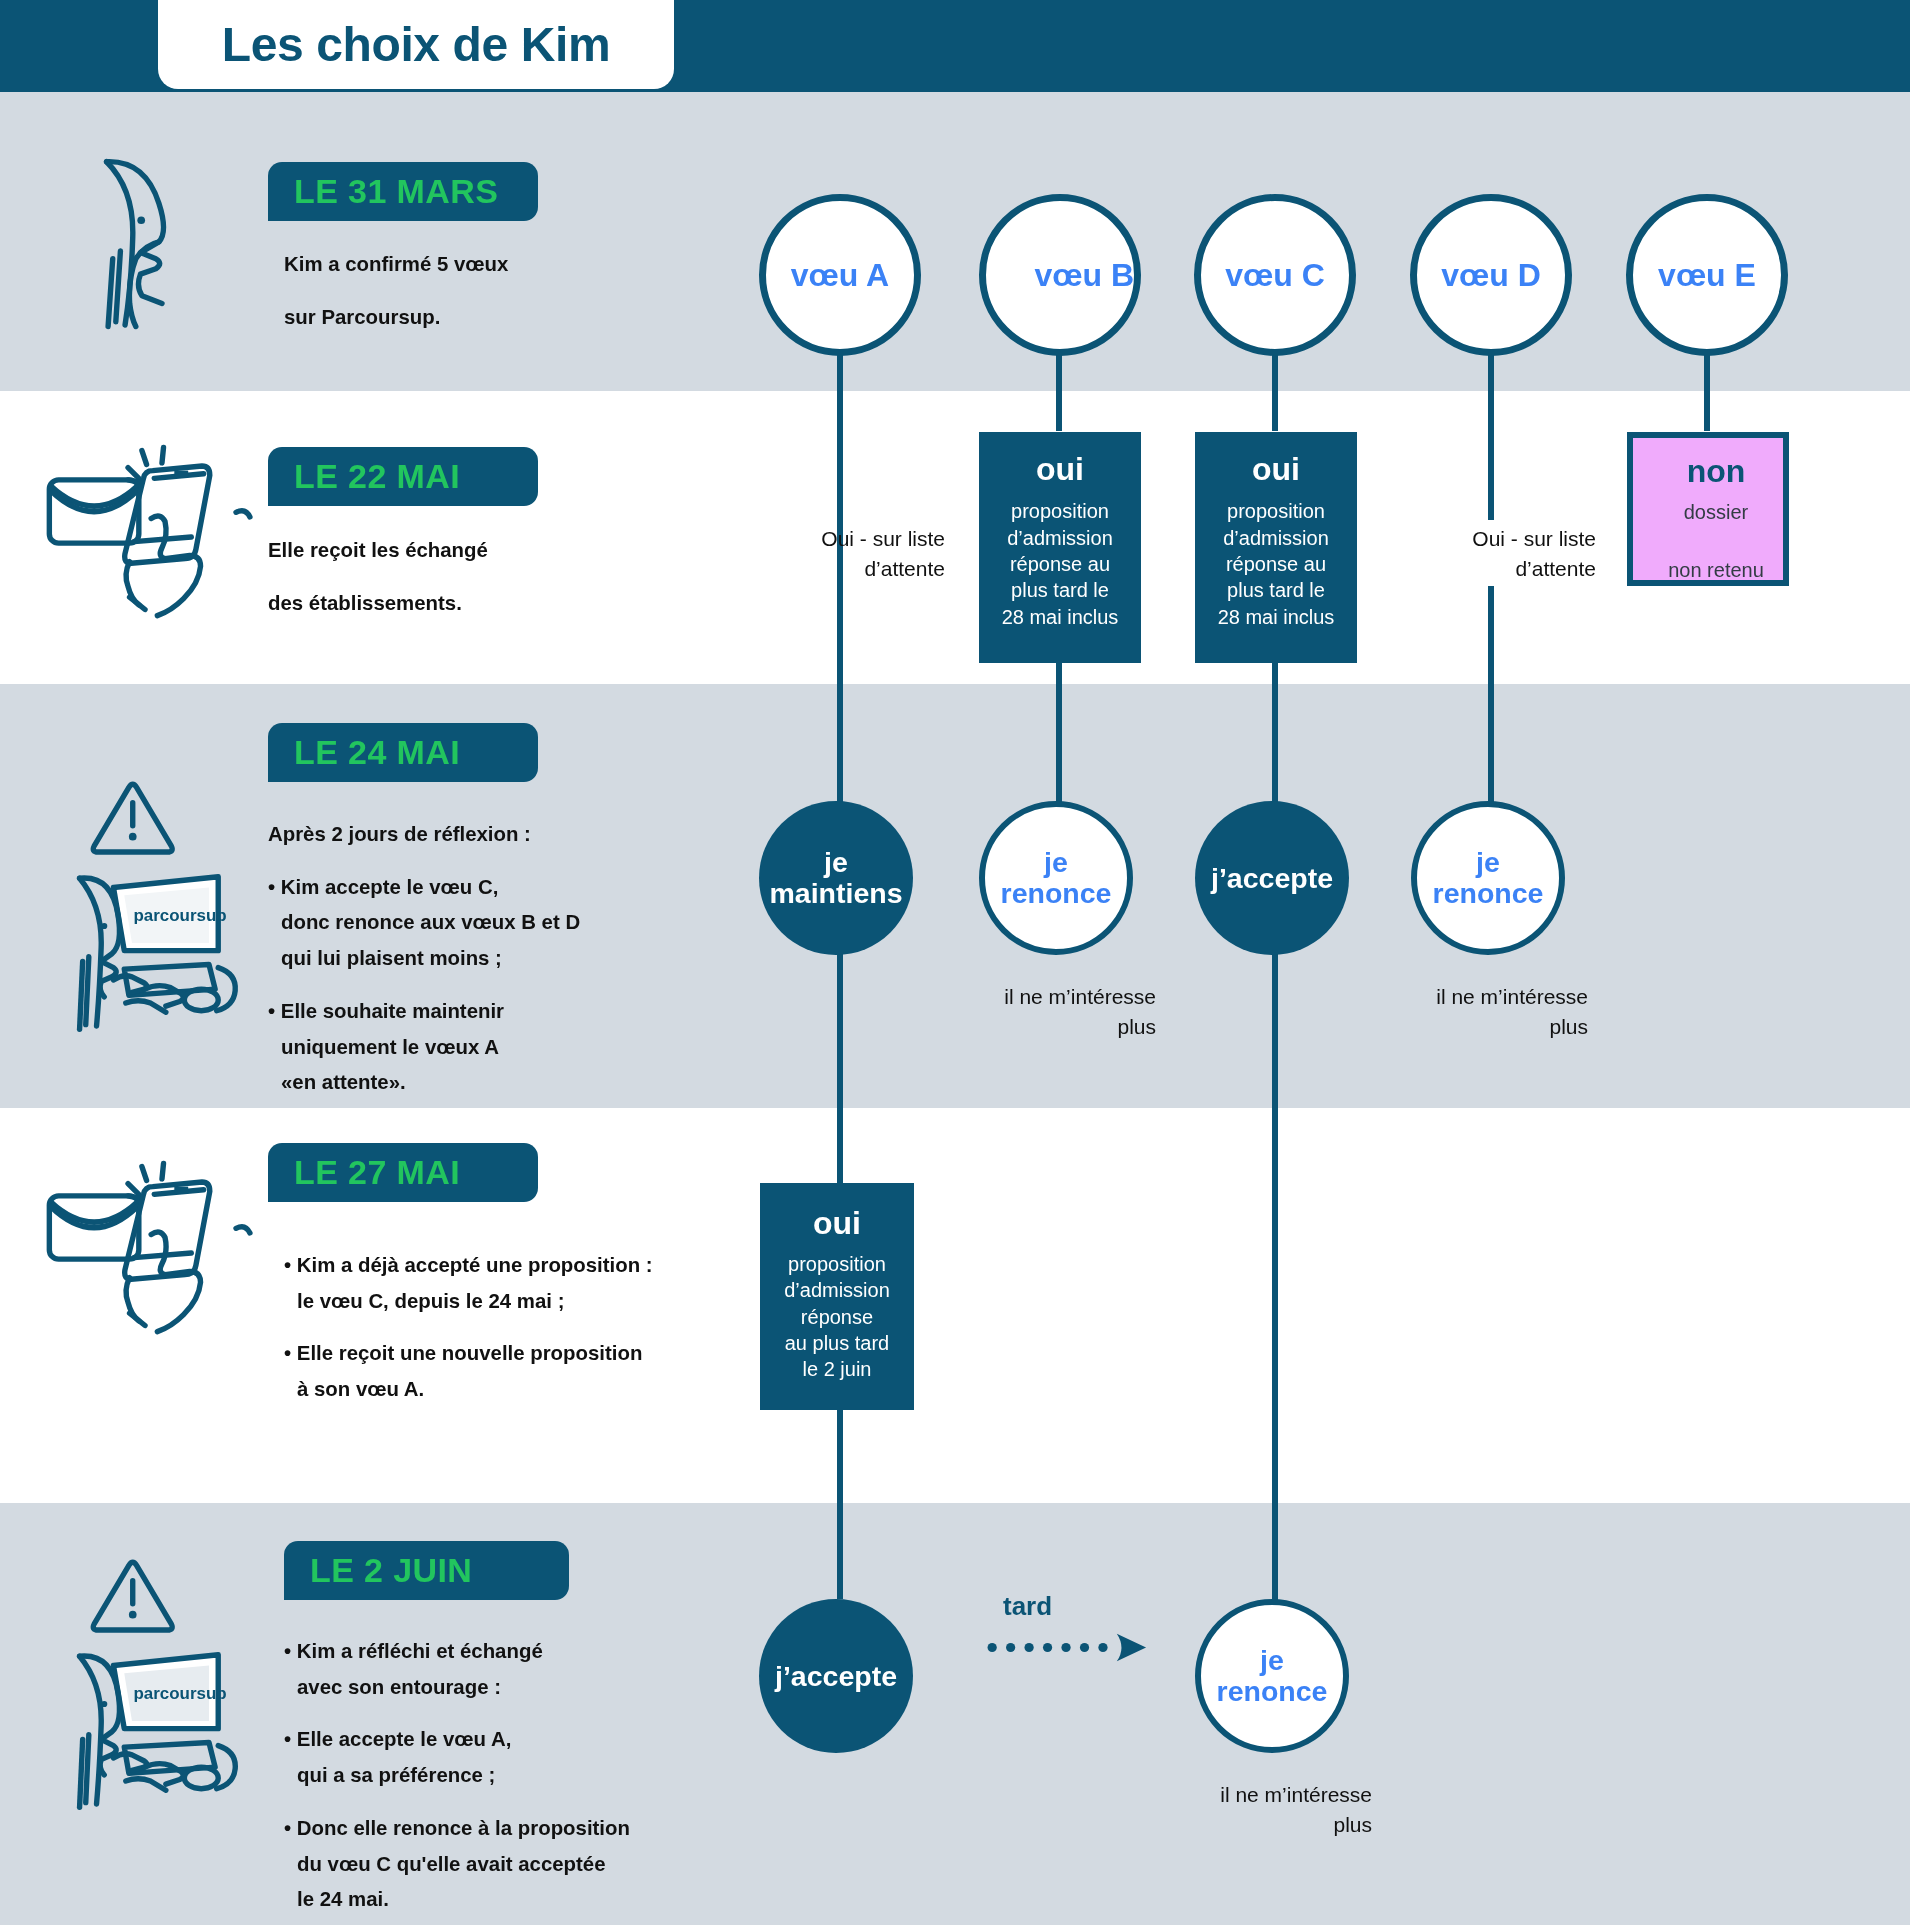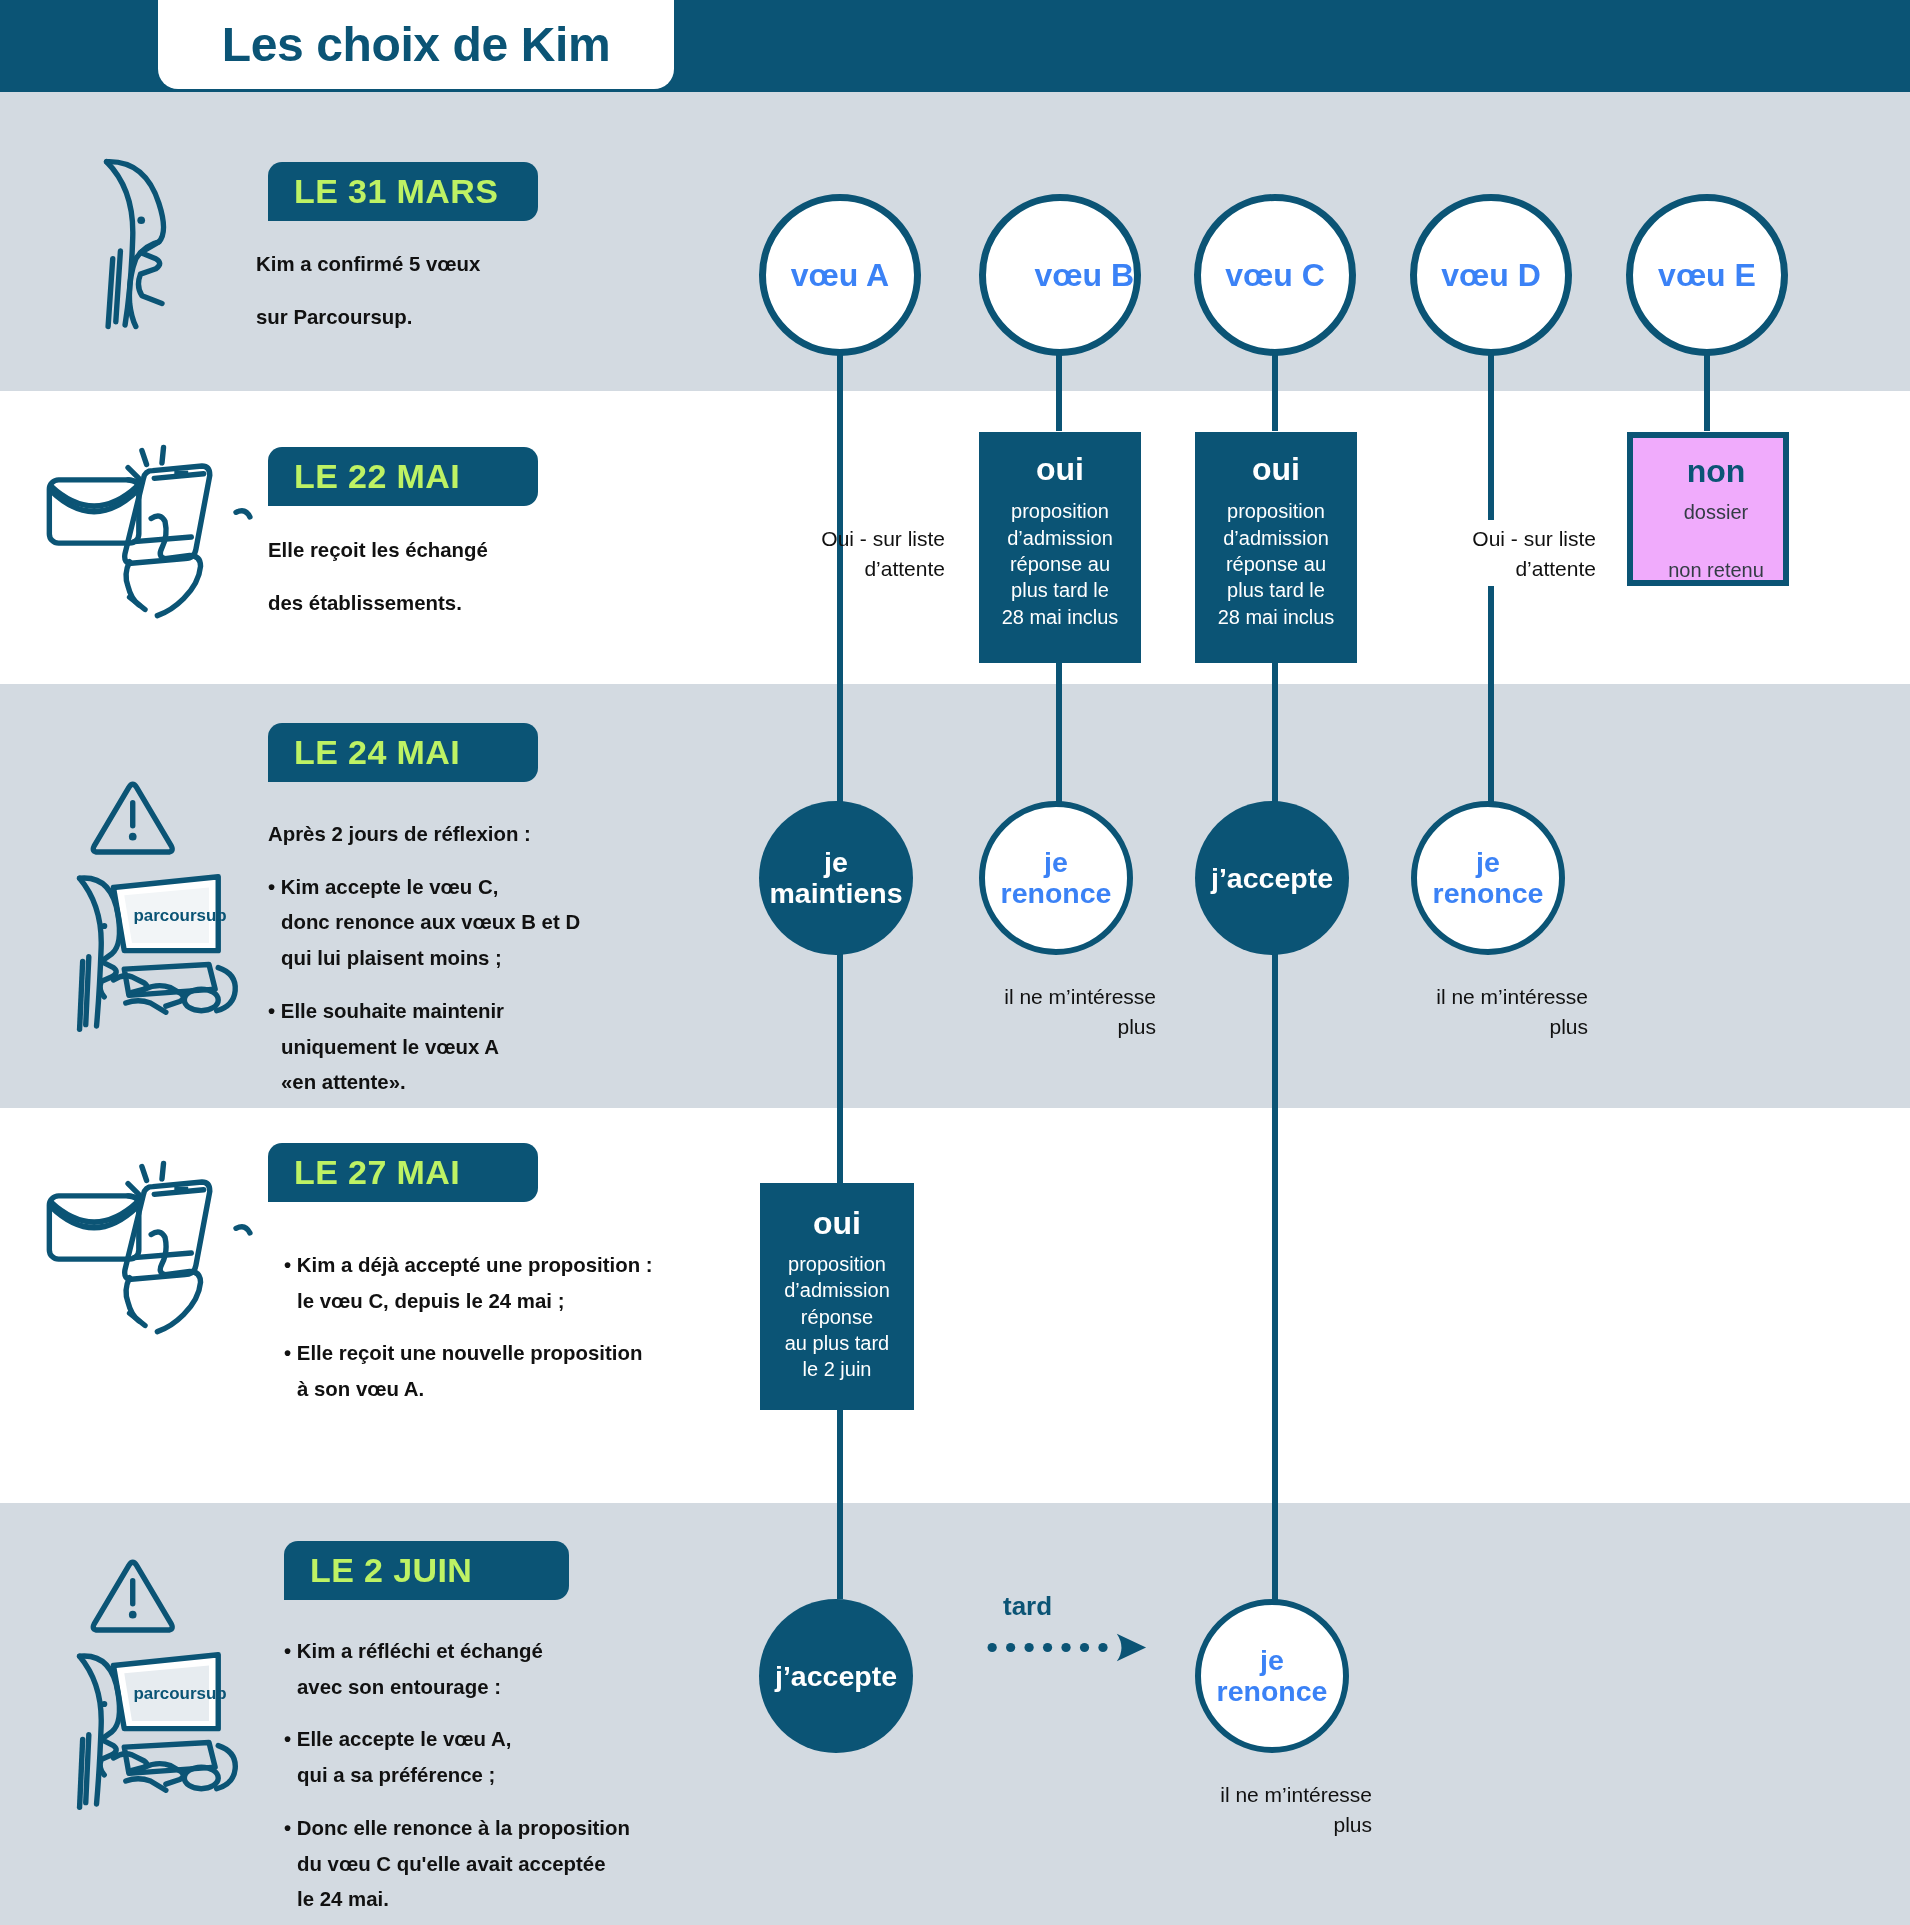--- a/index.html
+++ b/index.html
@@ -25,21 +25,21 @@
     background:#ffffff;border-bottom-left-radius:20px;border-bottom-right-radius:20px;
     display:flex;align-items:center;justify-content:center;
   }
   #title-text{
     font-size:48px;font-weight:bold;color:#0b5475;letter-spacing:-0.4px;
     font-family:"Liberation Sans", sans-serif;
   }
   .icon-wrap{position:absolute;}
   .date-badge{
     position:absolute;
-    background:#0b5475;color:#bef264;
+    background:#0b5475;color:#22c55e;
     border-top-left-radius:14px;border-top-right-radius:14px;border-bottom-right-radius:14px;
     display:flex;align-items:center;
     padding:0 26px;
     font-size:34px;font-weight:bold;letter-spacing:0.4px;
     height:59px;
     box-sizing:border-box;
   }
   .body-text{
     position:absolute;color:#111111;font-size:20.4px;font-weight:bold;
     line-height:1.75;
@@ -97,21 +97,21 @@
     <svg width="154" height="193" viewBox="0 0 200 250" fill="none" stroke="#0b5475" stroke-width="7" stroke-linecap="round" stroke-linejoin="round">
       <path d="M28 24 Q 78 22 96 78 Q 108 115 96 128 L 72 142 L 92 150 Q 102 156 92 163 L 72 170 Q 66 186 74 198 L 100 208"></path>
       <path d="M96 128 Q 78 132 66 150 Q 56 176 58 208 Q 60 226 66 238"></path>
       <circle cx="73" cy="100" r="5" fill="#0b5475" stroke="none"></circle>
       <path d="M28 24 Q 64 60 62 122 Q 60 186 52 236"></path>
       <path d="M46 140 L 40 232"></path>
       <path d="M36 150 L 30 238"></path>
     </svg>
   </div>
   <div class="date-badge" style="left:268px;top:162px;width:270px;">LE 31 MARS</div>
-  <div class="body-text" style="left:256px;top:247px;width:432px;">
+  <div class="body-text" style="left:284px;top:247px;width:432px;">
     <p>Kim a confirmé 5 vœux</p>
     <p>sur Parcoursup.</p>
   </div>
 
   <div class="icon-wrap" style="left:37px;top:432px;">
     <svg width="216" height="193" viewBox="0 0 280 250" fill="none" stroke="#0b5475" stroke-width="7" stroke-linecap="round" stroke-linejoin="round">
       <rect x="16" y="62" width="116" height="82" rx="12"></rect>
       <path d="M18 70 Q 74 122 130 70"></path>
       <path d="M18 76 Q 74 130 130 76"></path>
       <g>

